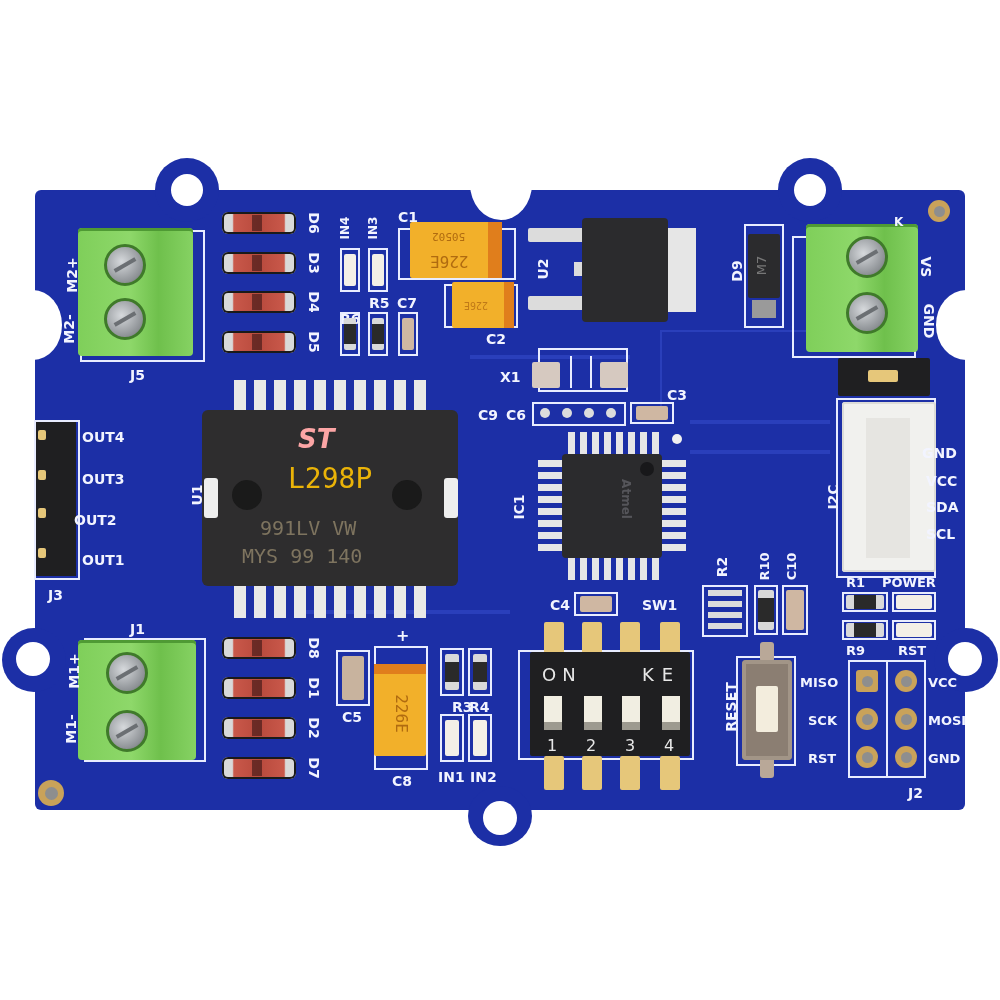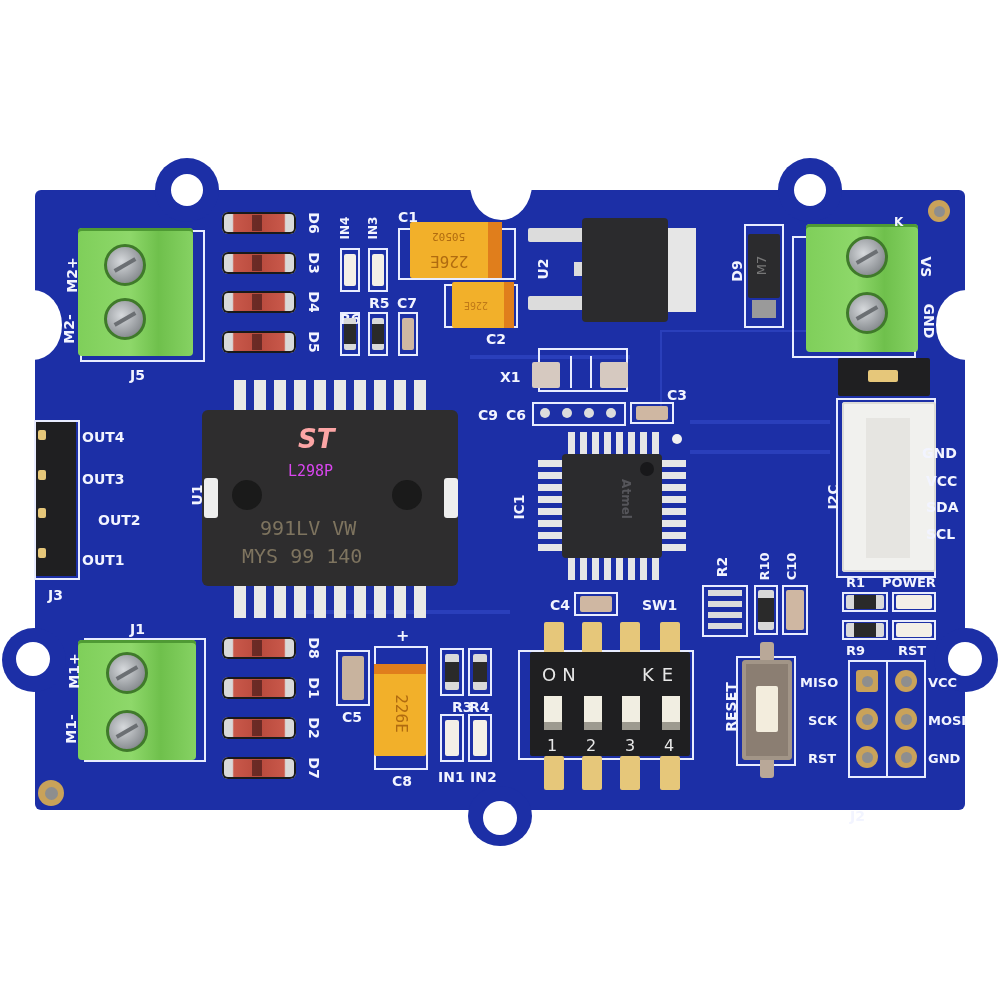--- a/index.html
+++ b/index.html
@@ -165,38 +165,38 @@
 <div class="abs" style="left:568px;top:432px;width:92px;height:22px;background:repeating-linear-gradient(90deg,#e6e6e6 0 7px,transparent 7px 12px);"></div>
 <div class="abs" style="left:568px;top:558px;width:92px;height:22px;background:repeating-linear-gradient(90deg,#e6e6e6 0 7px,transparent 7px 12px);"></div>
 <div class="abs" style="left:538px;top:460px;width:24px;height:92px;background:repeating-linear-gradient(180deg,#e6e6e6 0 7px,transparent 7px 12px);"></div>
 <div class="abs" style="left:662px;top:460px;width:24px;height:92px;background:repeating-linear-gradient(180deg,#e6e6e6 0 7px,transparent 7px 12px);"></div>
 
 <div class="silk rot" style="left:186px;top:488px;">U1</div>
 <div class="abs" style="left:234px;top:380px;width:196px;height:36px;background:repeating-linear-gradient(90deg,#e8e8e8 0 12px,transparent 12px 20px);"></div>
 <div class="abs" style="left:234px;top:578px;width:196px;height:40px;background:repeating-linear-gradient(90deg,#e8e8e8 0 12px,transparent 12px 20px);"></div>
 <div class="chip" style="left:202px;top:410px;width:256px;height:176px;border-radius:6px;background:#2e2d2e;">
   <div class="abs" style="left:96px;top:14px;color:#fca5a5;font-size:26px;font-weight:bold;font-style:italic;">ST</div>
-  <div class="abs" style="left:86px;top:52px;color:#d946ef;font-size:15px;font-family:'DejaVu Sans Mono',monospace;">L298P</div>
+  <div class="abs" style="left:86px;top:52px;color:#eab308;font-size:28px;font-family:'DejaVu Sans Mono',monospace;">L298P</div>
   <div class="abs" style="left:30px;top:70px;width:30px;height:30px;border-radius:50%;background:#1a1a1a;"></div>
   <div class="abs" style="left:190px;top:70px;width:30px;height:30px;border-radius:50%;background:#1a1a1a;"></div>
   <div class="abs" style="left:58px;top:106px;color:#7e745f;font-size:20px;font-family:'DejaVu Sans Mono',monospace;">991LV VW</div>
   <div class="abs" style="left:40px;top:134px;color:#7e745f;font-size:20px;font-family:'DejaVu Sans Mono',monospace;">MYS 99 140</div>
 </div>
 <div class="pad" style="left:204px;top:478px;width:14px;height:40px;background:#eeeeee;border-radius:3px;"></div>
 <div class="pad" style="left:444px;top:478px;width:14px;height:40px;background:#eeeeee;border-radius:3px;"></div>
 
 <div class="outline" style="left:34px;top:420px;width:46px;height:160px;"></div>
 <div class="header-blk" style="left:36px;top:422px;width:40px;height:154px;"></div>
 <div class="gpad" style="left:38px;top:430px;width:8px;height:10px;"></div>
 <div class="gpad" style="left:38px;top:470px;width:8px;height:10px;"></div>
 <div class="gpad" style="left:38px;top:508px;width:8px;height:10px;"></div>
 <div class="gpad" style="left:38px;top:548px;width:8px;height:10px;"></div>
 <div class="silk" style="left:82px;top:430px;">OUT4</div>
 <div class="silk" style="left:82px;top:472px;">OUT3</div>
-<div class="silk" style="left:98px;top:513px;">OUT2</div>
+<div class="silk" style="left:74px;top:513px;">OUT2</div>
 <div class="silk" style="left:82px;top:553px;">OUT1</div>
 <div class="silk" style="left:48px;top:588px;">J3</div>
 
 <div class="silk" style="left:130px;top:622px;">J1</div>
 <div class="outline" style="left:84px;top:638px;width:122px;height:124px;"></div>
 <div class="terminal" style="left:78px;top:640px;width:118px;height:120px;"></div>
 <div class="screw" style="left:106px;top:652px;"></div>
 <div class="screw" style="left:106px;top:710px;"></div>
 <div class="silk rot" style="left:56px;top:664px;">M1+</div>
 <div class="silk rot" style="left:56px;top:722px;">M1-</div>
@@ -295,13 +295,13 @@
 <div class="outline" style="left:886px;top:660px;width:40px;height:118px;"></div>
 <div class="via-ring" style="left:856px;top:670px;width:22px;height:22px;border-radius:3px;"></div>
 <div class="via-ring" style="left:856px;top:708px;width:22px;height:22px;"></div>
 <div class="via-ring" style="left:856px;top:746px;width:22px;height:22px;"></div>
 <div class="via-ring" style="left:895px;top:670px;width:22px;height:22px;"></div>
 <div class="via-ring" style="left:895px;top:708px;width:22px;height:22px;"></div>
 <div class="via-ring" style="left:895px;top:746px;width:22px;height:22px;"></div>
 <div class="silk" style="left:928px;top:676px;font-size:13px;">VCC</div>
 <div class="silk" style="left:928px;top:714px;font-size:13px;">MOSI</div>
 <div class="silk" style="left:928px;top:752px;font-size:13px;">GND</div>
-<div class="silk" style="left:850px;top:786px;margin-top:23px;">J2</div>
+<div class="silk" style="left:908px;top:786px;">J2</div>
 
 </body></html>

